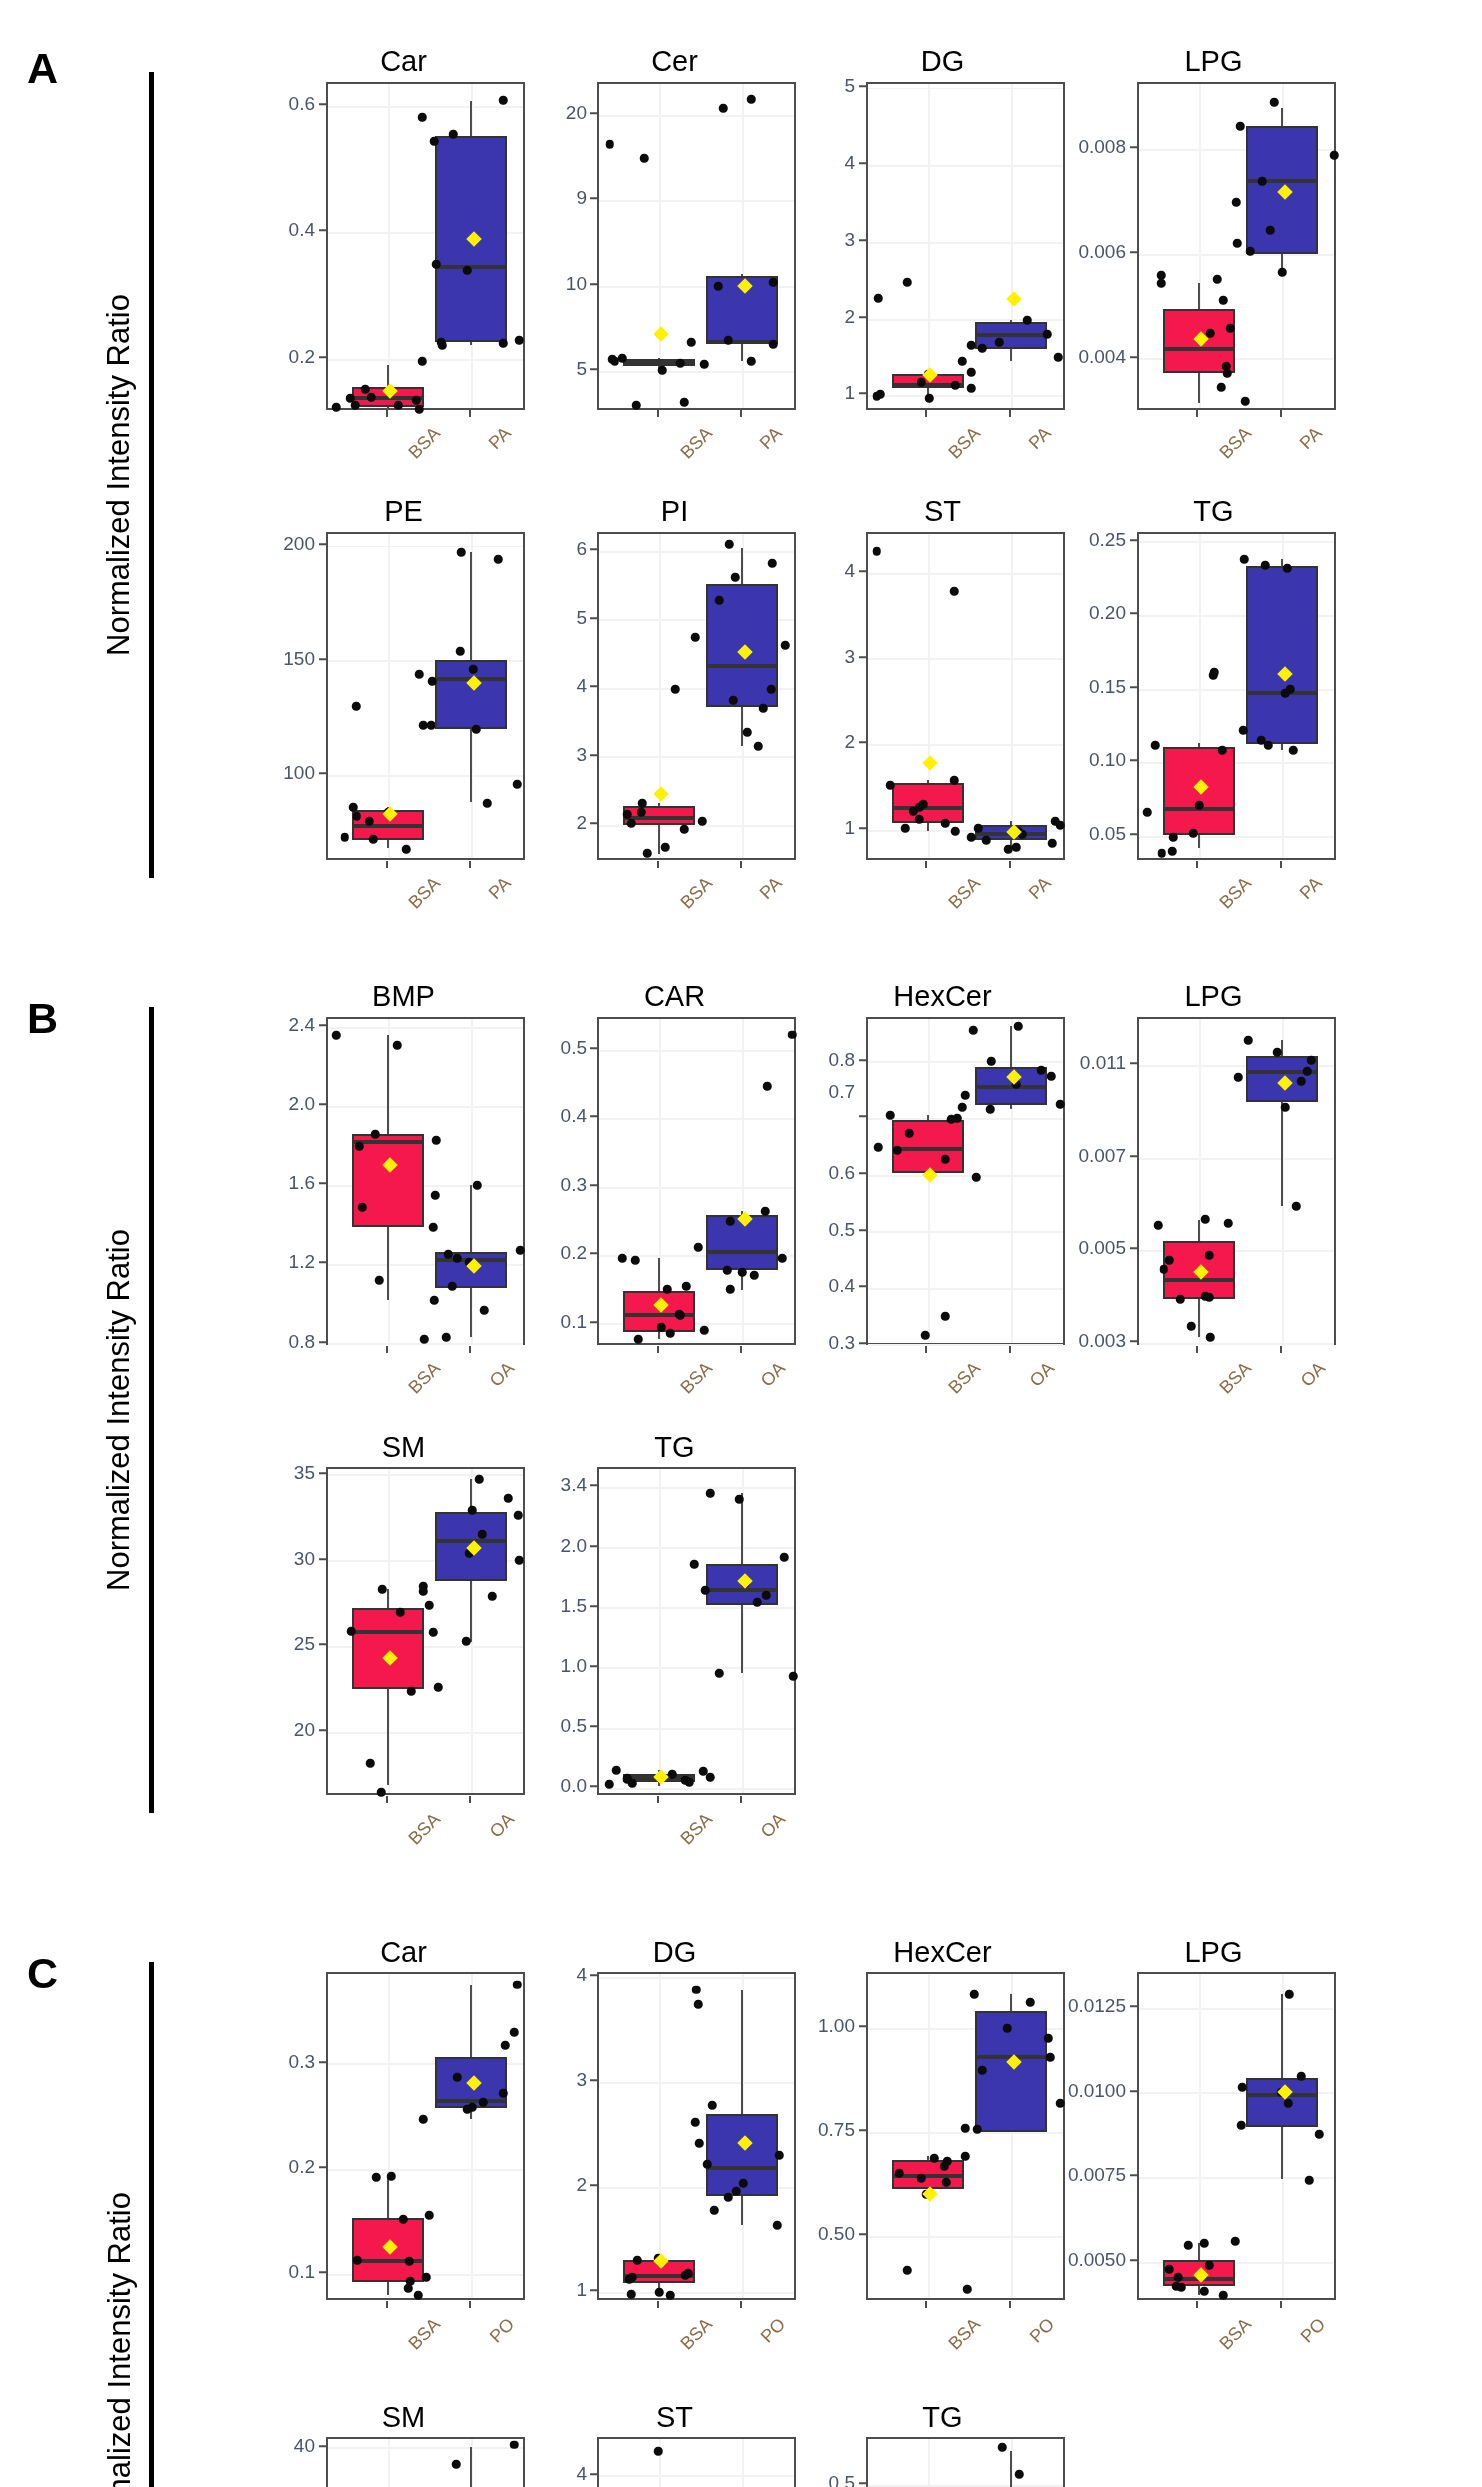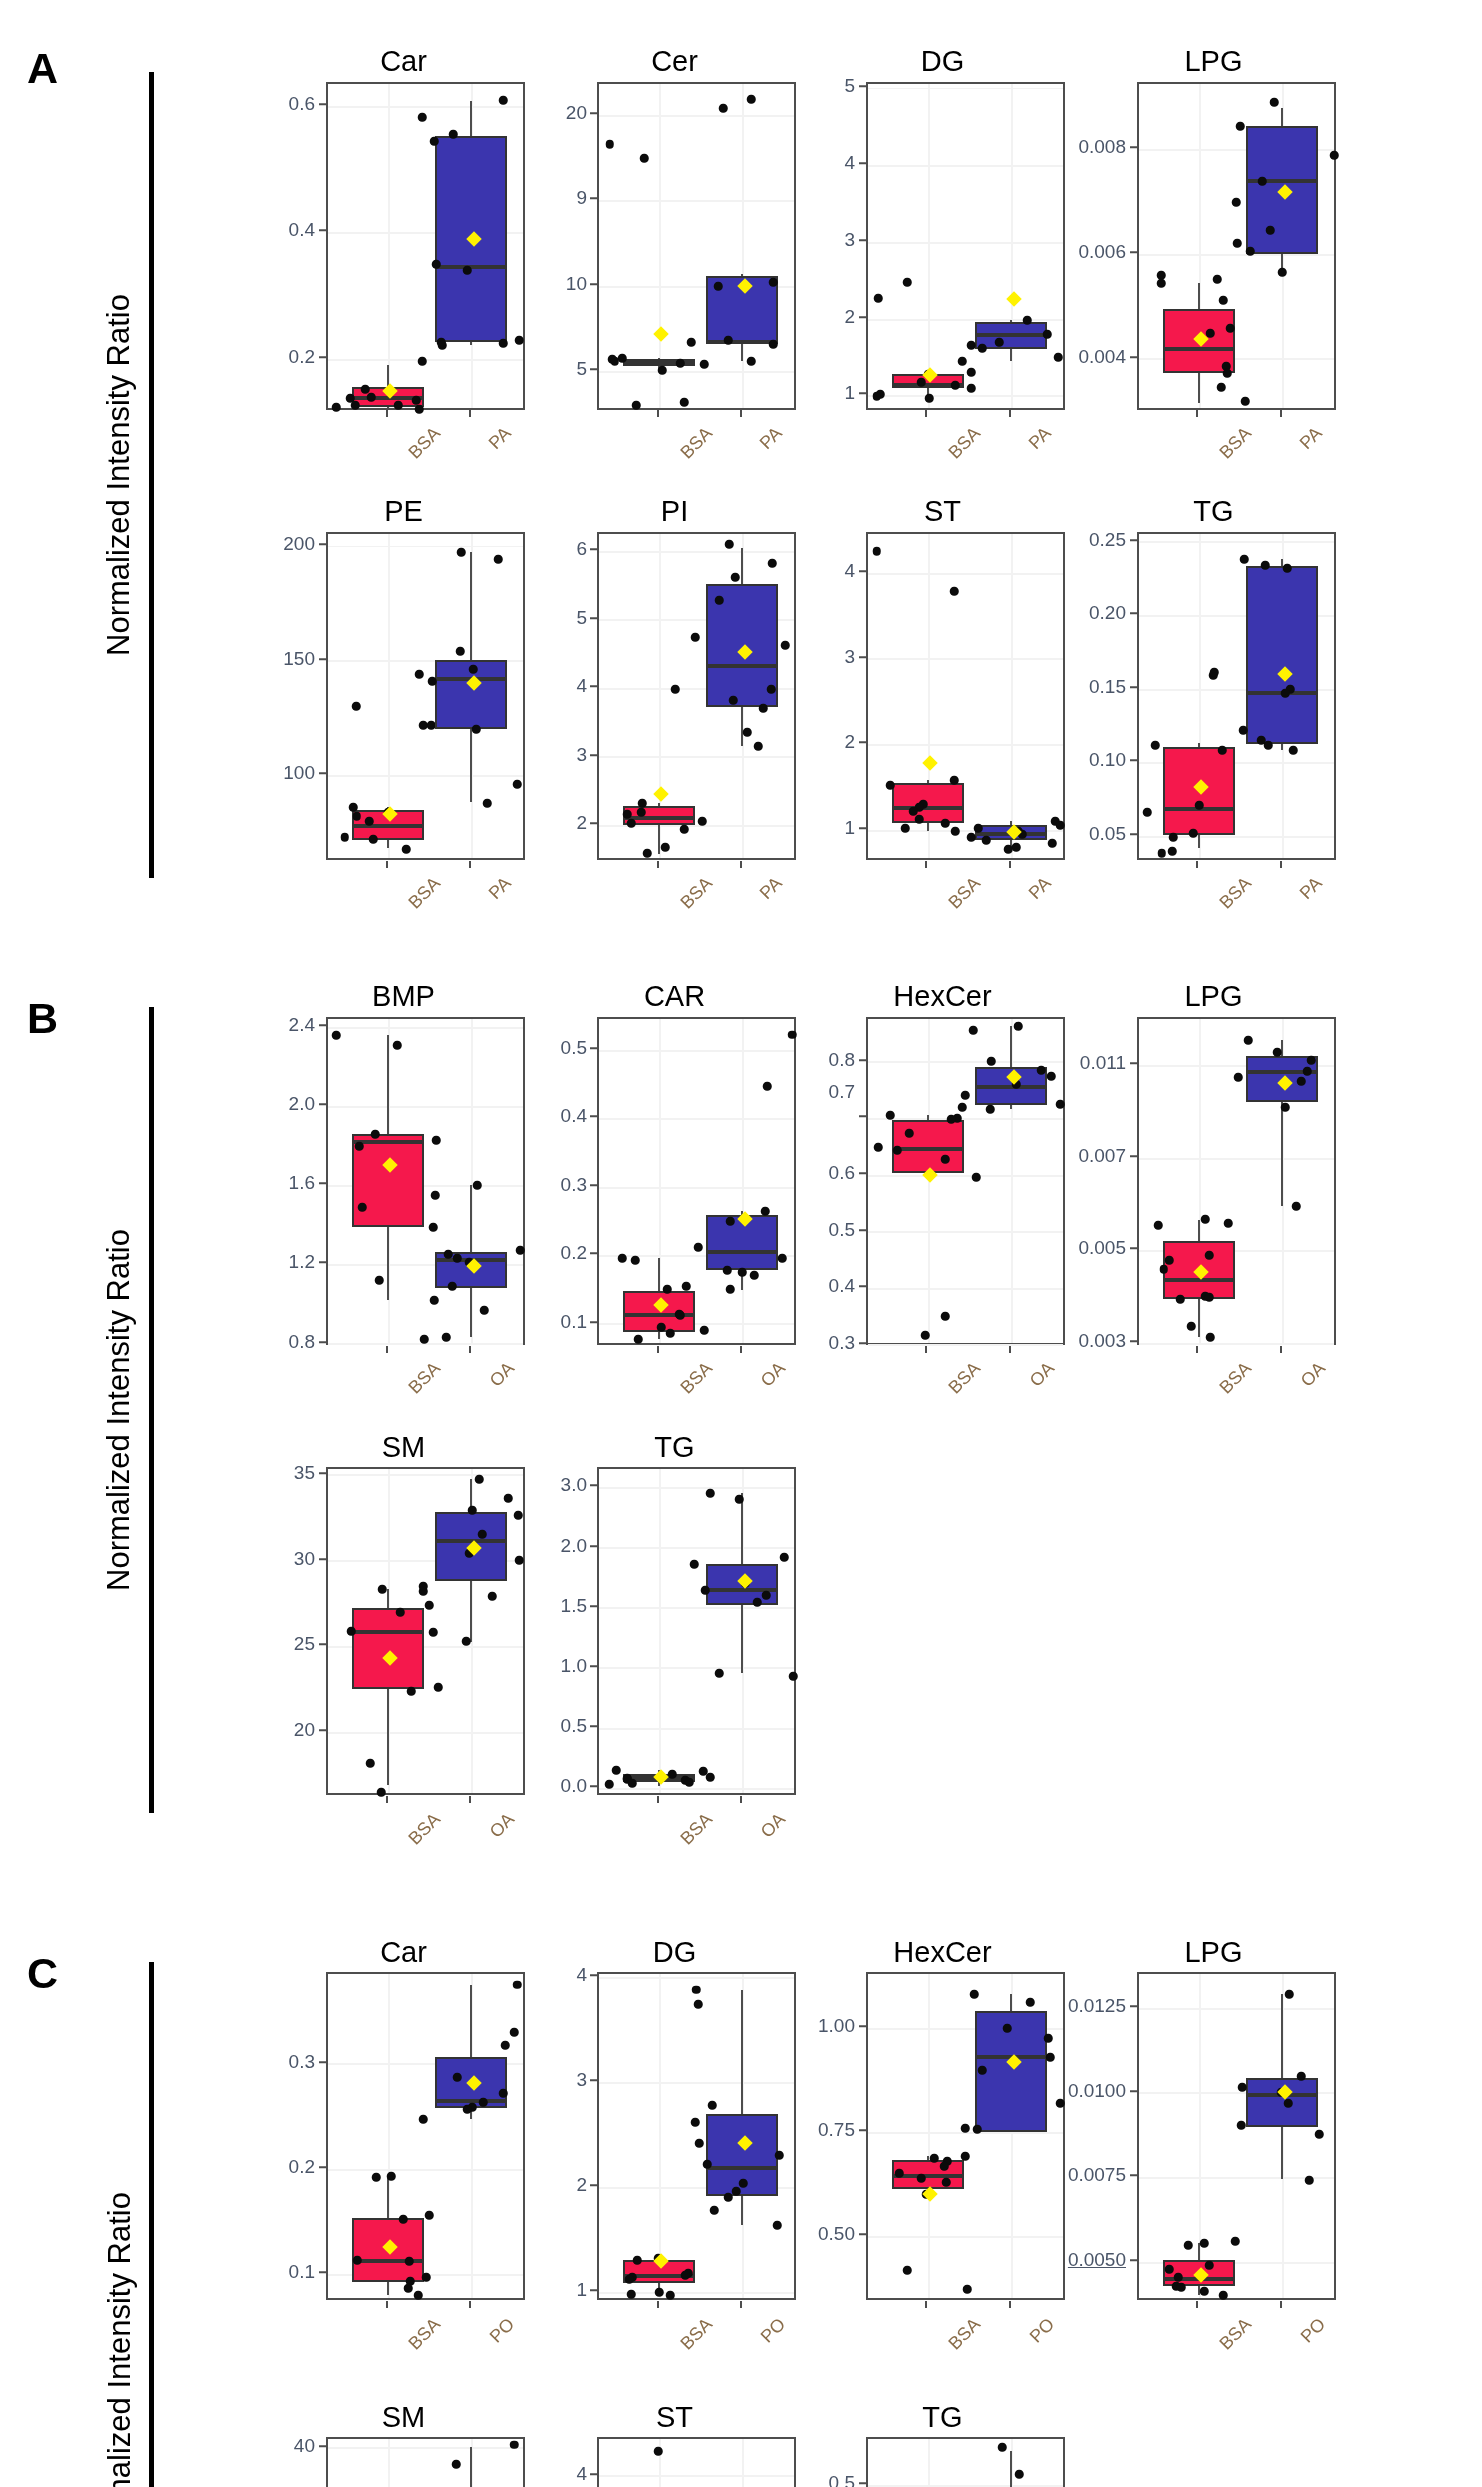--- a/index.html
+++ b/index.html
@@ -749,21 +749,21 @@
       <div class="pt" style="left: 95px; top: 95px;"></div>
       <div class="pt" style="left: 146px; top: 114px;"></div>
       <div class="pt" style="left: 106px; top: 121px;"></div>
       <div class="pt" style="left: 167px; top: 126px;"></div>
       <div class="pt" style="left: 158px; top: 133px;"></div>
       <div class="pt" style="left: 120px; top: 204px;"></div>
       <div class="pt" style="left: 194px; top: 207px;"></div>
       <div class="mean" style="left: 146px; top: 112px;"></div>
     </div>
     <div class="tick-mark" style="left: 590px; top: 1485px;"></div>
-    <div class="tick-label" style="top: 1485px; left: 483px; width: 104px;">3.0</div>
+    <div class="tick-label" style="top: 1485px; left: 483px; width: 104px;">3.4</div>
     <div class="tick-mark" style="left: 590px; top: 1546px;"></div>
     <div class="tick-label" style="top: 1546px; left: 483px; width: 104px;">2.0</div>
     <div class="tick-mark" style="left: 590px; top: 1606px;"></div>
     <div class="tick-label" style="top: 1606px; left: 483px; width: 104px;">1.5</div>
     <div class="tick-mark" style="left: 590px; top: 1666px;"></div>
     <div class="tick-label" style="top: 1666px; left: 483px; width: 104px;">1.0</div>
     <div class="tick-mark" style="left: 590px; top: 1726px;"></div>
     <div class="tick-label" style="top: 1726px; left: 483px; width: 104px;">0.5</div>
     <div class="tick-mark" style="left: 590px; top: 1786px;"></div>
     <div class="tick-label" style="top: 1786px; left: 483px; width: 104px;">0.0</div>
@@ -949,21 +949,21 @@
       <div class="pt" style="left: 170px; top: 206px;"></div>
       <div class="mean" style="left: 146px; top: 118px;"></div>
     </div>
     <div class="tick-mark" style="left: 1130px; top: 2006px;"></div>
     <div class="tick-label" style="top: 2006px; left: 1022px; width: 104px;">0.0125</div>
     <div class="tick-mark" style="left: 1130px; top: 2091px;"></div>
     <div class="tick-label" style="top: 2091px; left: 1022px; width: 104px;">0.0100</div>
     <div class="tick-mark" style="left: 1130px; top: 2175px;"></div>
     <div class="tick-label" style="top: 2175px; left: 1022px; width: 104px;">0.0075</div>
     <div class="tick-mark" style="left: 1130px; top: 2260px;"></div>
-    <div class="tick-label" style="top: 2260px; left: 1022px; width: 104px; text-decoration: underline;">0.0050</div>
+    <div class="tick-label" style="top: 2260px; left: 1022px; width: 104px;">0.0050</div>
     <div class="xtick-mark" style="left: 1196px; top: 2301px;"></div>
     <div class="xtick-label" style="left: 1205px; top: 2314px;">BSA</div>
     <div class="xtick-mark" style="left: 1280px; top: 2301px;"></div>
     <div class="xtick-label" style="left: 1289px; top: 2314px;">PO</div>
     <div class="facet-title" style="left: 279px; top: 2403px; width: 249px;">SM</div>
     <div class="plotbox" style="left: 326px; top: 2437px; width: 199px; height: 328px;">
       <div class="gridline-h" style="top: 8.4px;"></div>
       <div class="gridline-v" style="left: 60px;"></div>
       <div class="gridline-v" style="left: 143px;"></div>
       <div class="whisker" style="left: 142px; top: 8.4px; height: 156px;"></div>

